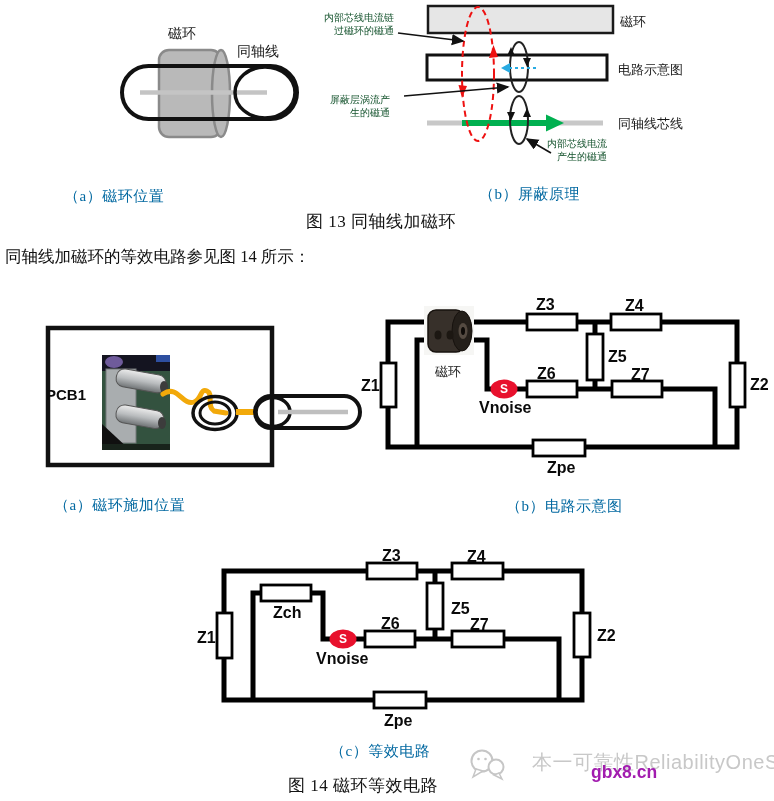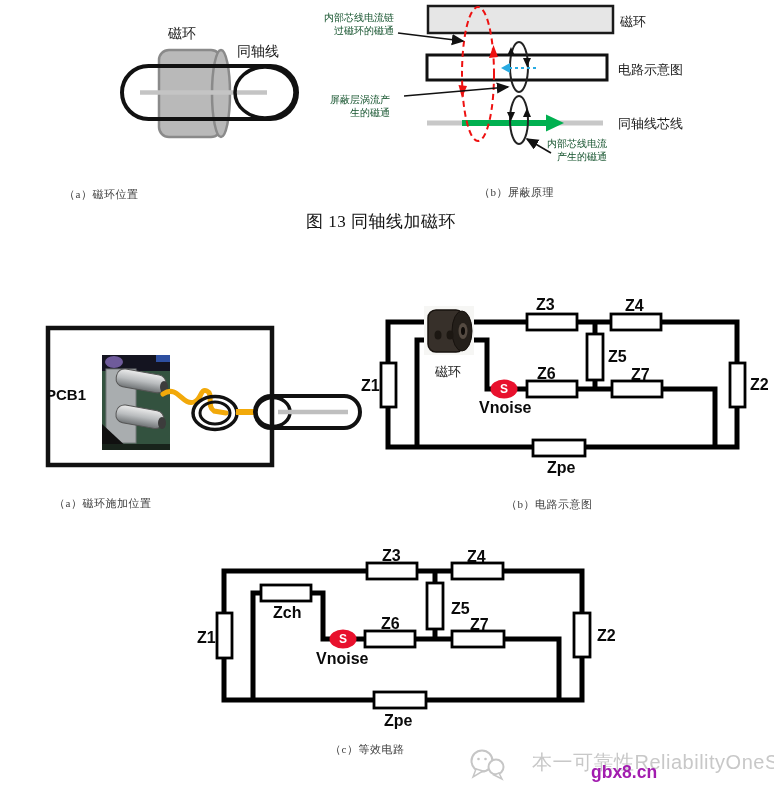--- a/index.html
+++ b/index.html
@@ -1,19 +1,19 @@
 <!DOCTYPE html>
 <html><head>
 <meta charset="utf-8">
 <style>
   html,body{margin:0;padding:0;background:#ffffff;}
   .page{position:relative;width:774px;height:801px;background:#fff;overflow:hidden;
         font-family:"Liberation Sans",sans-serif;}
   svg.d{position:absolute;}
-  .cap{position:absolute;font-family:"Liberation Serif",serif;font-size:11px;color:#404040;
+  .cap{position:absolute;font-family:"Liberation Serif",serif;font-size:15px;color:#0369a1;
        white-space:nowrap;letter-spacing:0.5px;}
   .figcap{position:absolute;font-family:"Liberation Serif",serif;font-size:17px;color:#141414;
        white-space:nowrap;letter-spacing:0.5px;}
   .ann{position:absolute;font-family:"Liberation Serif",serif;font-size:10px;color:#14532d;
        line-height:1.3;white-space:pre-line;text-align:right;}
   .dlab{position:absolute;font-family:"Liberation Serif",serif;font-size:13px;color:#1a1a1a;white-space:nowrap;}
   .dlab14{position:absolute;font-family:"Liberation Serif",serif;font-size:14px;color:#1a1a1a;white-space:nowrap;}
   .zl{position:absolute;font-family:"Liberation Sans",sans-serif;font-size:16px;font-weight:600;
       color:#0a0a0a;white-space:nowrap;}
   .para{position:absolute;font-family:"Liberation Serif",serif;font-size:16.5px;color:#111;white-space:nowrap;}
@@ -75,20 +75,21 @@
   <span class="ann" style="left:547px;top:137px;">内部芯线电流
 产生的磁通</span>
   <span class="dlab" style="left:620px;top:13px;">磁环</span>
   <span class="dlab" style="left:618px;top:61px;">电路示意图</span>
   <span class="dlab" style="left:618px;top:115px;">同轴线芯线</span>
 
   <span class="cap" style="left:64px;top:187px;">（a）磁环位置</span>
   <span class="cap" style="left:479px;top:185px;">（b）屏蔽原理</span>
   <span class="figcap" style="left:306px;top:210px;">图 13 同轴线加磁环</span>
 
+  <span class="para" style="left:5px;top:246px;">同轴线加磁环的等效电路参见图 14 所示：</span>
 
   <svg class="d" style="left:40px;top:320px;" width="330" height="150" viewBox="0 0 330 150">
     <defs>
       <linearGradient id="gMet" x1="0" y1="0" x2="0" y2="1">
         <stop offset="0" stop-color="#ececec"></stop>
           <stop offset="0.5" stop-color="#b9bcbe"></stop>
         <stop offset="1" stop-color="#6f7375"></stop>
       </linearGradient>
       <clipPath id="ph">
           <rect x="62" y="35" width="68" height="95"></rect>
@@ -193,14 +194,15 @@
   <svg class="d" style="left:468px;top:748px;" width="40" height="34" viewBox="0 0 40 34">
     <circle cx="14" cy="13" r="10.5" fill="#ffffff" stroke="#c6c6c6" stroke-width="2"></circle>
     <polygon points="8,21 5,29 15,23" fill="#ffffff" stroke="#c6c6c6" stroke-width="1.5"></polygon>
     <circle cx="28" cy="19" r="7.5" fill="#ffffff" stroke="#c6c6c6" stroke-width="2"></circle>
     <polygon points="31,25 34,31 26,27" fill="#ffffff" stroke="#c6c6c6" stroke-width="1.5"></polygon>
     <circle cx="10.5" cy="11" r="1.3" fill="#c6c6c6"></circle>
     <circle cx="17.5" cy="11" r="1.3" fill="#c6c6c6"></circle>
   </svg>
   <span class="wmbrand" style="left:508px;top:749px;">本一可靠性ReliabilityOneS</span>
   <span class="wmsite" style="left:591px;top:762px;">gbx8.cn</span>
+  <span class="figcap" style="left:288px;top:774px;">图 14 磁环等效电路</span>
 
 </div>
 
 </body></html>

